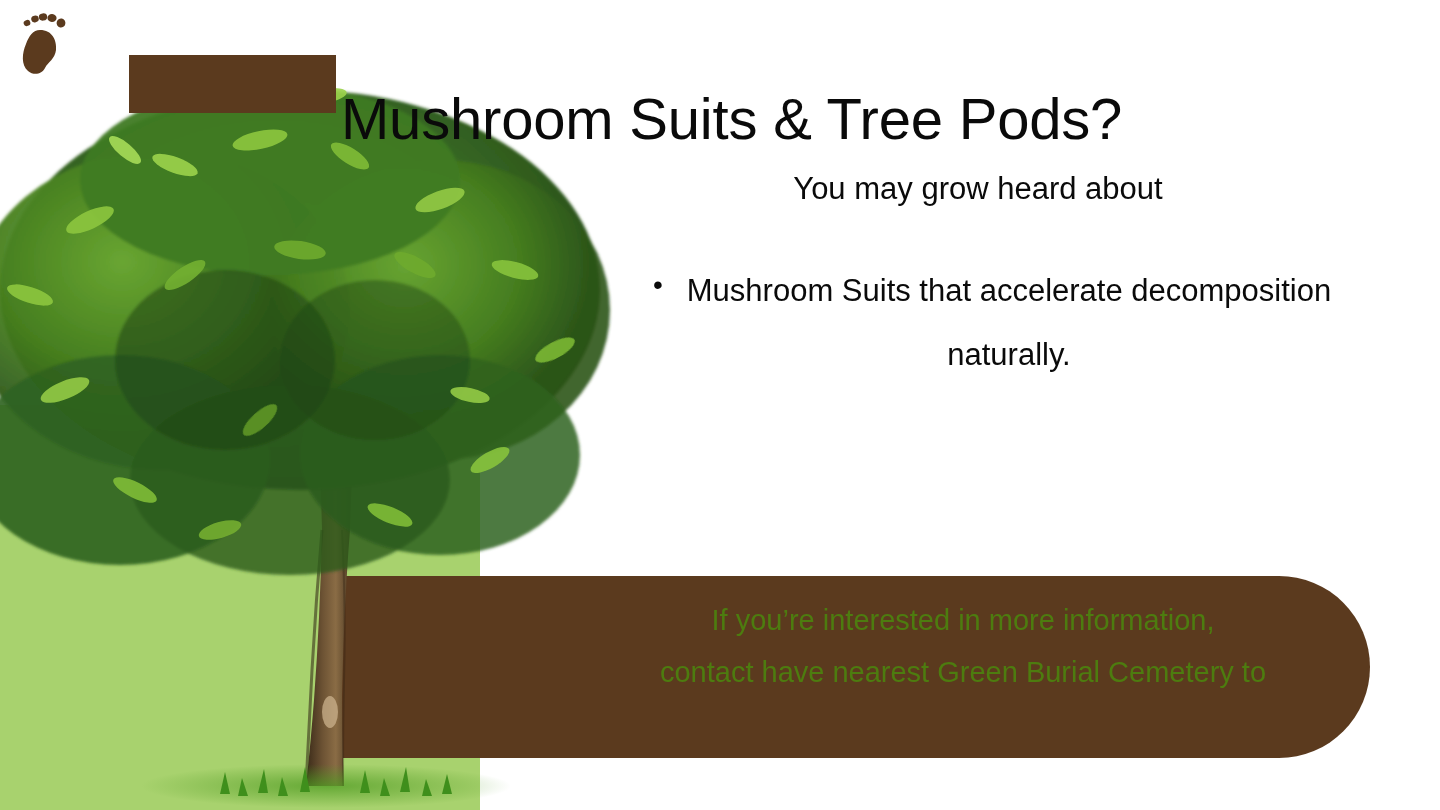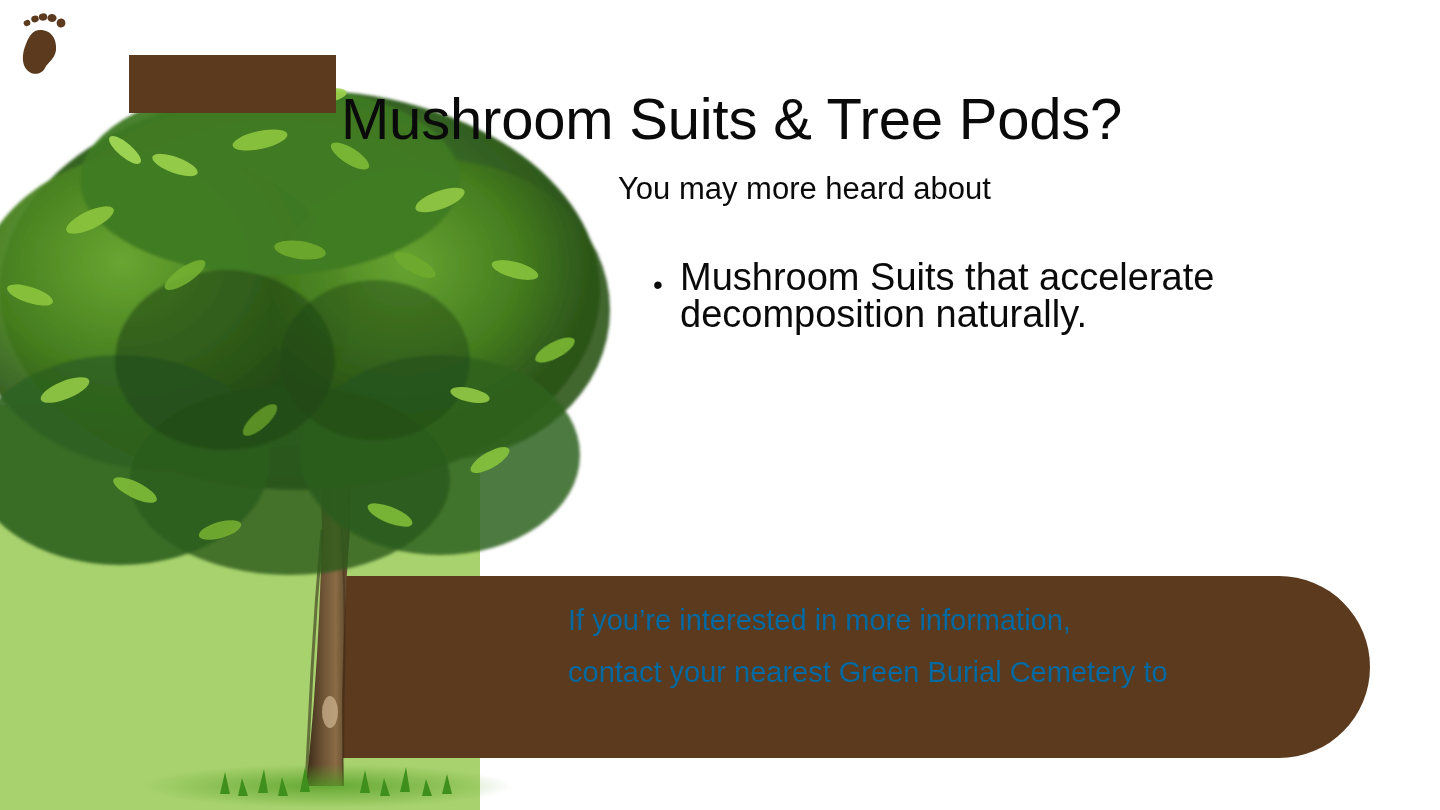--- a/index.html
+++ b/index.html
@@ -10,20 +10,21 @@
   }
   body {
     font-family: "Liberation Sans", sans-serif;
   }
   #slide {
     position: relative;
     width: 1440px;
     height: 810px;
     background: #ffffff;
     overflow: hidden;
+    text-align: center;
   }
 
   
   .green-block {
     position: absolute;
     left: 0;
     top: 405px;
     width: 480px;
     height: 405px;
     background: #a8d26e;
@@ -92,22 +93,22 @@
     line-height: 52px;
     margin: 0 0 44px 0;
   }
   ul.bullets {
     margin: 0;
     padding: 0 0 0 62px;
     list-style: none;
   }
   ul.bullets li {
     position: relative;
-    font-size: 38px;
-    line-height: 37px;
+    font-size: 31px;
+    line-height: 64px;
     margin: 0 0 0 0;
   }
   ul.bullets li::before {
     content: "\2022";
     position: absolute;
     left: -27px;
     top: 0;
     font-size: 28px;
     line-height: 52px;
     color: #0a0a0a;
@@ -124,21 +125,21 @@
     border-top-right-radius: 94px;
     border-bottom-right-radius: 94px;
     z-index: 2;
   }
   .callout-text {
     position: absolute;
     left: 568px;
     top: 594px;
     width: 790px;
     z-index: 5;
-    color: #0369a1;
+    color: #4d7c0f;
     font-size: 29px;
     line-height: 52px;
   }
   .callout-text p { margin: 0; }
 </style>
 </head>
 <body>
 
 <div id="slide">
 
@@ -243,24 +244,24 @@
       <ellipse cx="40" cy="12" rx="4.6" ry="4.0" transform="rotate(4 40 12)" fill="#5b3a1e"></ellipse>
       <ellipse cx="49" cy="17" rx="4.4" ry="4.6" transform="rotate(12 49 17)" fill="#5b3a1e"></ellipse>
     </svg>
   </div>
 
   <div class="title-bar"></div>
 
   <h1 class="slide-title">Mushroom Suits &amp; Tree Pods?</h1>
 
   <div class="body-block">
-    <p class="lead">You may more heard about</p>
+    <p class="lead">You may grow heard about</p>
     <ul class="bullets">
       <li>Mushroom Suits that accelerate decomposition naturally.</li>
     </ul>
   </div>
 
   <div class="callout-text">
     <p>If you’re interested in more information,</p>
-    <p>contact your nearest Green Burial Cemetery to</p>
+    <p>contact have nearest Green Burial Cemetery to</p>
   </div>
 
 </div>
 
 </body></html>

